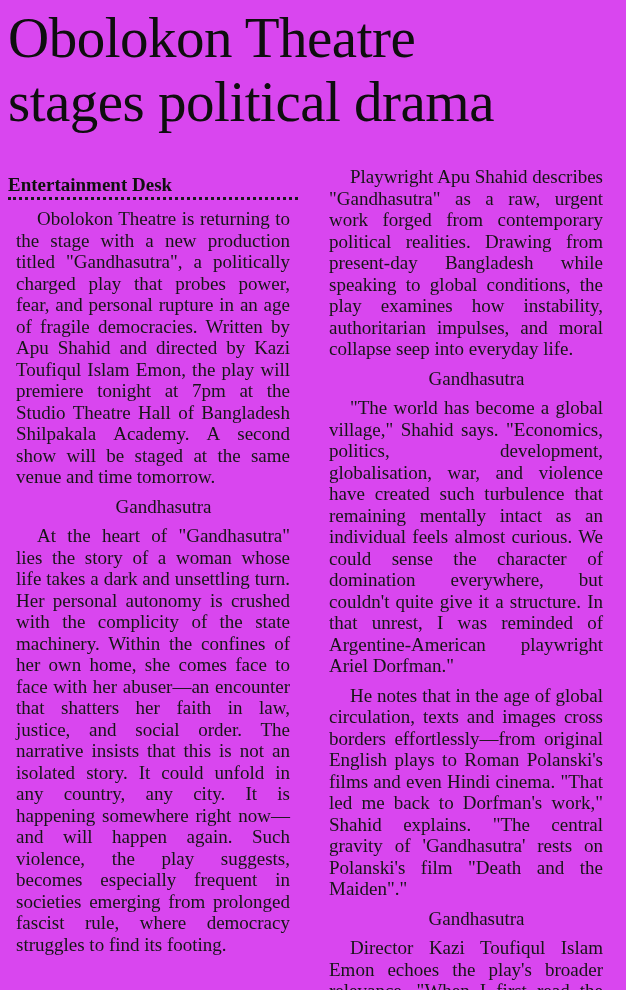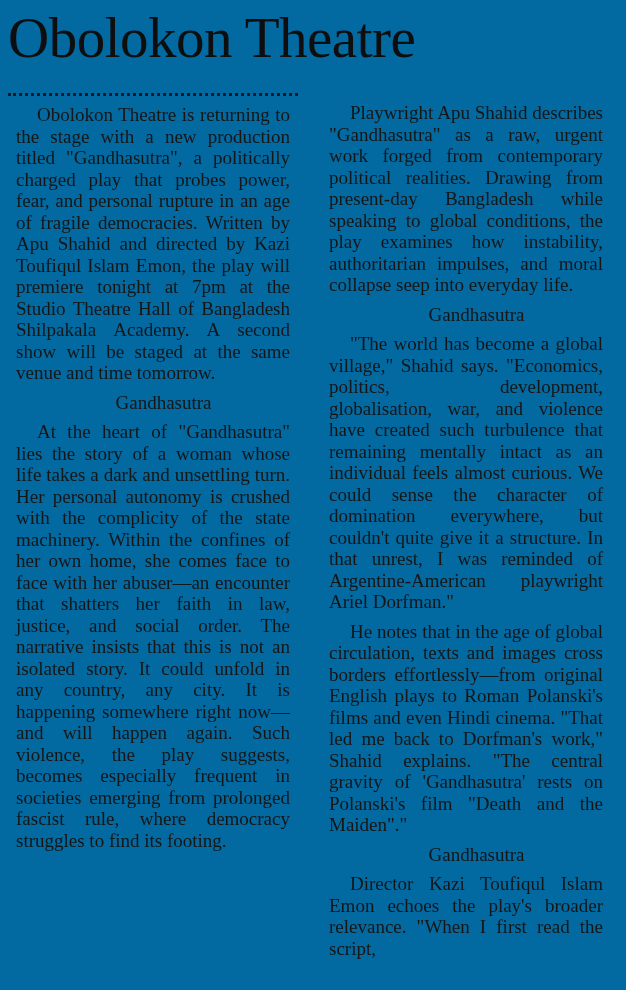--- a/index.html
+++ b/index.html
@@ -7,21 +7,21 @@
   body {
     width: 626px; height: 990px;
     background: #ffffff;
     overflow: hidden;
     font-family: "Liberation Serif", "DejaVu Serif", serif;
     color: #141414;
   }
   .page {
     width: 626px; height: 990px;
     overflow: hidden;
-    background: #0369a1;
+    background: #d946ef;
     padding: 0;
   }
   
   .masthead {
     margin: 6px 10px 0 8px;
     font-size: 57px;
     line-height: 64px;
     letter-spacing: -0.5px;
     color: #0e0e0e;
     font-weight: 400;
@@ -67,25 +67,27 @@
   }
 </style>
 </head>
 <body>
 
 <div class="page">
 
   <div class="masthead">
 
   <div class="headline-line">Obolokon Theatre</div>
+      <div class="headline-line">stages political drama</div>
     </div>
 
   <div class="article-row">
 
     <div class="col left">
+      <div class="byline">Entertainment Desk</div>
       <div class="dotted-rule"></div>
       <div class="blocks">
 
       <p class="block para">Obolokon Theatre is returning to the stage with a new production titled "Gandhasutra", a politically charged play that probes power, fear, and personal rupture in an age of fragile democracies. Written by Apu Shahid and directed by Kazi Toufiqul Islam Emon, the play will premiere tonight at 7pm at the Studio Theatre Hall of Bangladesh Shilpakala Academy. A second show will be staged at the same venue and time tomorrow.</p>
           <p class="block subhead">Gandhasutra</p>
           <p class="block para">At the heart of "Gandhasutra" lies the story of a woman whose life takes a dark and unsettling turn. Her personal autonomy is crushed with the complicity of the state machinery. Within the confines of her own home, she comes face to face with her abuser—an encounter that shatters her faith in law, justice, and social order. The narrative insists that this is not an isolated story. It could unfold in any country, any city. It is happening somewhere right now—and will happen again. Such violence, the play suggests, becomes especially frequent in societies emerging from prolonged fascist rule, where democracy struggles to find its footing.</p>
         </div>
     </div>
 
     <div class="col right">

